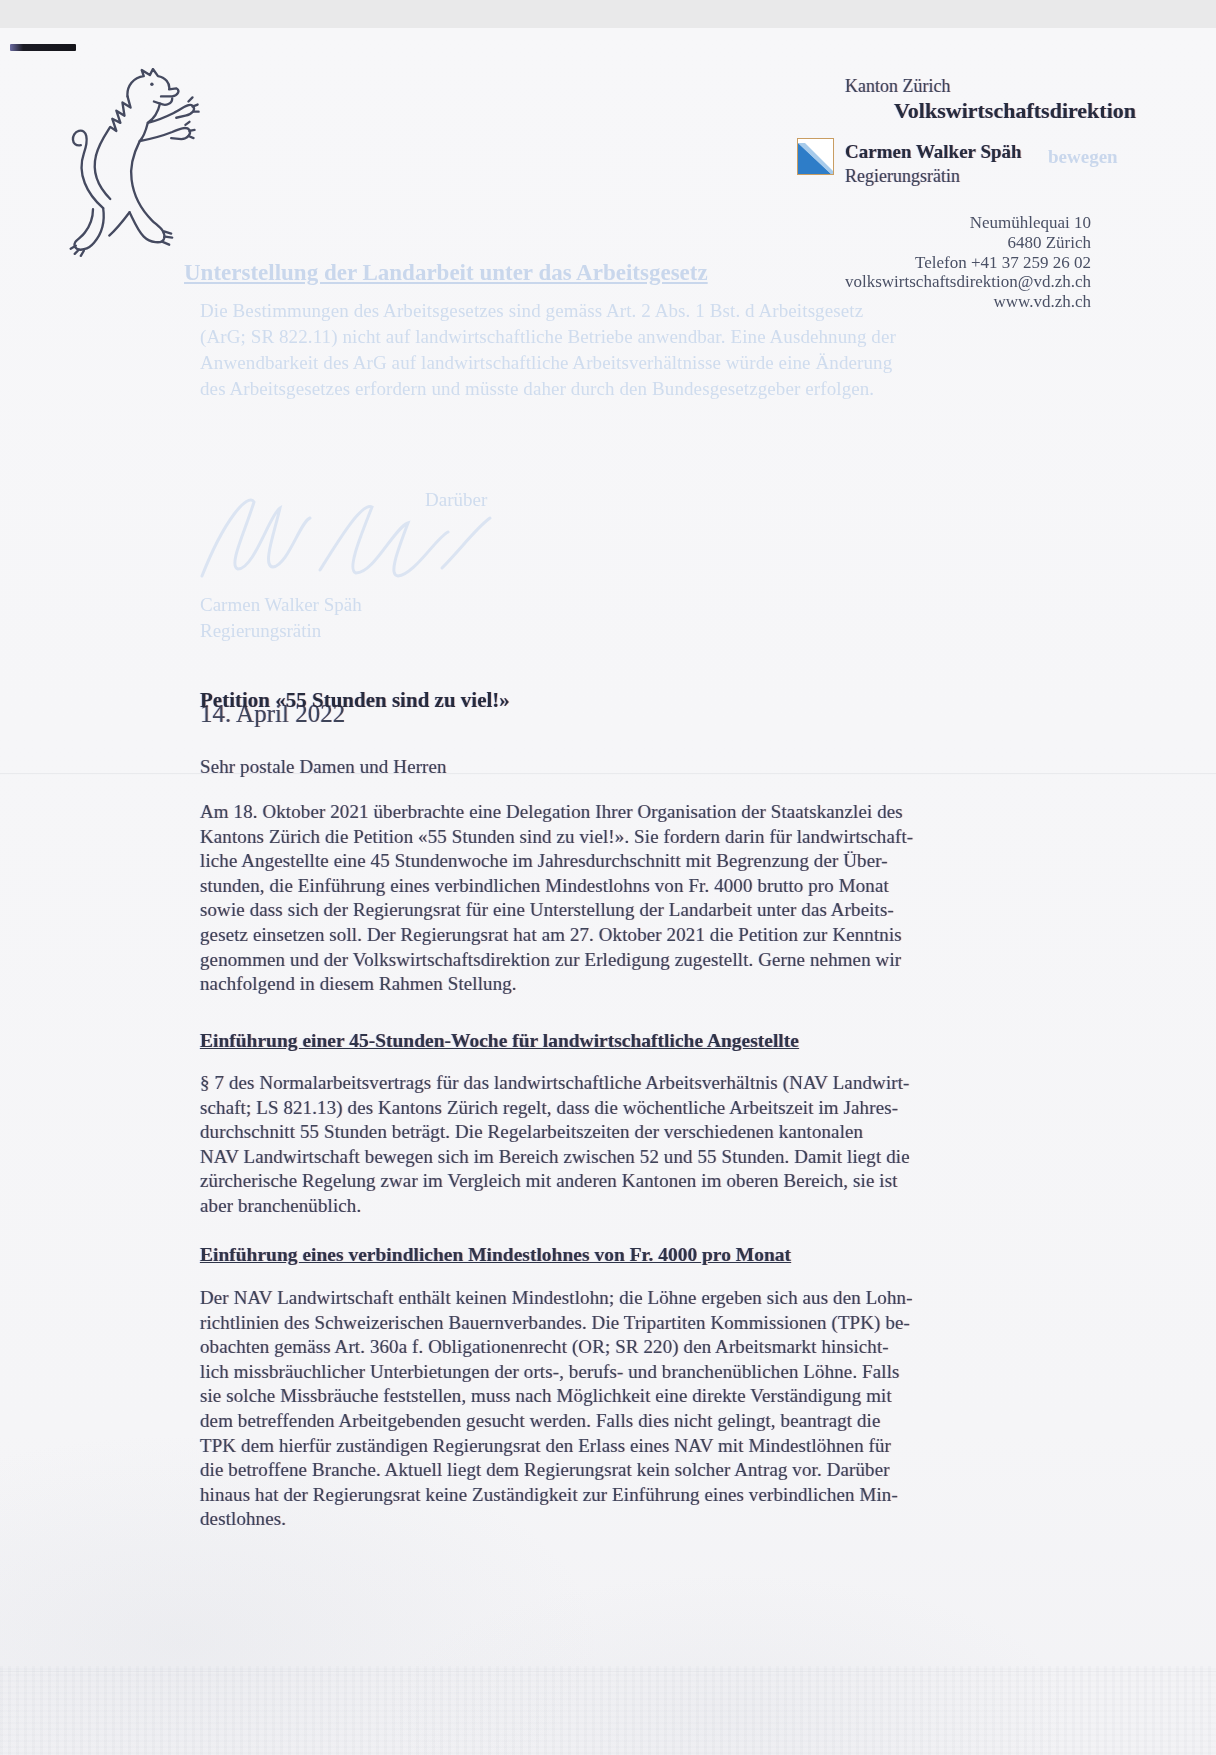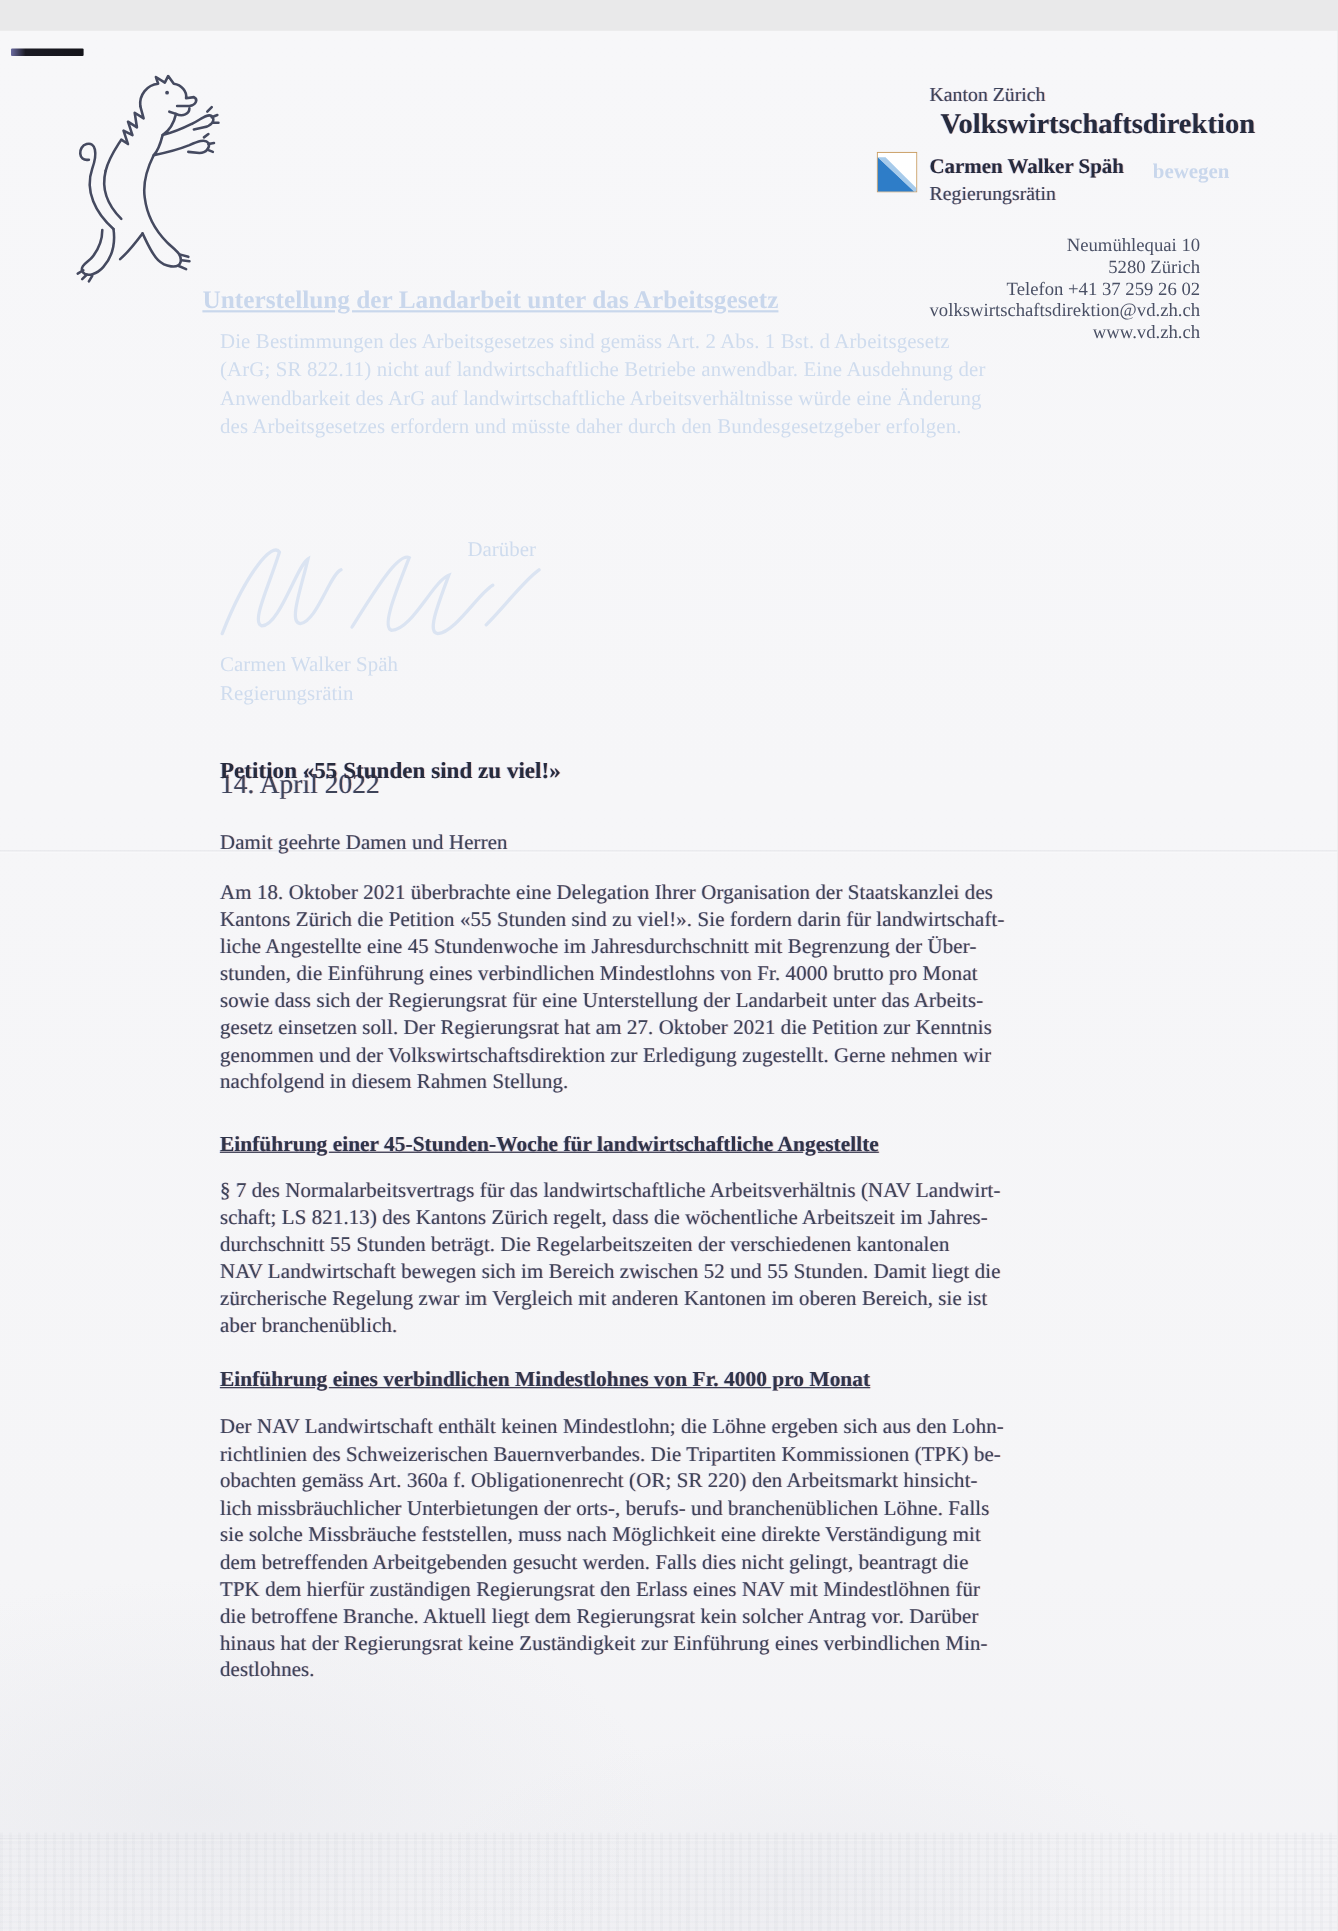--- a/index.html
+++ b/index.html
@@ -82,38 +82,38 @@
       <path d="M110 161 l7 2 M111 166 l7 1 M108 171 l7 3"></path>
 
       <path d="M50 138 C52 152 48 164 41 172 C36 178 26 182 22 176 C20 170 28 168 32 162 C38 154 40 146 40 139"></path>
       <path d="M23 175 l-5 3 M26 179 l-4 4 M31 180 l-3 5"></path>
 
       <path d="M76 142 C70 150 64 158 56 165"></path>
     </svg>
   </div>
 
   <div class="abs ink" style="left:845px;top:48px;font-size:18px;">Kanton Zürich</div>
-  <div class="abs ink" style="left:855px;top:70px;font-size:26px;font-weight:bold;color:#262b3d;">Volkswirtschaftsdirektion</div>
+  <div class="abs ink" style="left:894px;top:70px;font-size:22px;font-weight:bold;color:#262b3d;">Volkswirtschaftsdirektion</div>
 
   <div class="abs" style="left:797px;top:110px;">
     <svg width="37" height="37" viewBox="0 0 37 37">
       <rect x="0.5" y="0.5" width="36" height="36" fill="#ffffff" stroke="#c99d62" stroke-width="1"></rect>
       <polygon points="1,5 1,36 34,36" fill="#2e7dc8"></polygon>
       <polygon points="1,5 8,5 36,33 36,36 34,36" fill="#8ab9e4" opacity="0.75"></polygon>
     </svg>
   </div>
 
   <div class="abs faint-bold" style="left:1048px;top:118px;font-size:19px;">bewegen</div>
 
   <div class="abs ink" style="left:845px;top:113px;font-size:19px;font-weight:bold;color:#262b3d;">Carmen Walker Späh</div>
   <div class="abs ink" style="left:845px;top:138px;font-size:18px;">Regierungsrätin</div>
 
   <div class="abs contact-text" style="left:845px;top:185px;">
     <div>Neumühlequai 10</div>
-    <div>5280 Zürich</div>
+    <div>6480 Zürich</div>
     <div>Telefon +41 37 259 26 02</div>
     <div>volkswirtschaftsdirektion@vd.zh.ch</div>
     <div>www.vd.zh.ch</div>
   </div>
 
   <div class="abs faint-bold" style="left:184px;top:232px;font-size:23px;text-decoration:underline;">Unterstellung der Landarbeit unter das Arbeitsgesetz</div>
   <div class="abs faint body-text" style="left:200px;top:270px;line-height:26px;">Die Bestimmungen des Arbeitsgesetzes sind gemäss Art. 2 Abs. 1 Bst. d Arbeitsgesetz
 (ArG; SR 822.11) nicht auf landwirtschaftliche Betriebe anwendbar. Eine Ausdehnung der
 Anwendbarkeit des ArG auf landwirtschaftliche Arbeitsverhältnisse würde eine Änderung
 des Arbeitsgesetzes erfordern und müsste daher durch den Bundesgesetzgeber erfolgen.</div>
@@ -126,21 +126,21 @@
       <path d="M128 92 C148 60 170 24 180 29 C170 55 154 92 164 95 C182 95 202 50 216 45 C206 72 196 97 206 98 C222 97 244 60 256 54"></path>
       <path d="M250 90 C268 72 284 50 298 40"></path>
     </svg>
   </div>
   <div class="abs faint" style="left:200px;top:566px;font-size:19px;">Carmen Walker Späh</div>
   <div class="abs faint" style="left:200px;top:592px;font-size:19px;">Regierungsrätin</div>
 
   <div class="abs ink" style="left:200px;top:672px;font-size:25px;">14. April 2022</div>
   <div class="abs ink" style="left:200px;top:660px;font-size:21px;font-weight:bold;color:#262b3d;">Petition «55 Stunden sind zu viel!»</div>
 
-  <div class="abs ink body-text" style="left:200px;top:727px;">Damit geehrte Damen und Herren</div>
+  <div class="abs ink body-text" style="left:200px;top:727px;">Sehr postale Damen und Herren</div>
 
   <div class="abs ink body-text" style="left:200px;top:772px;">Am 18. Oktober 2021 überbrachte eine Delegation Ihrer Organisation der Staatskanzlei des
 Kantons Zürich die Petition «55 Stunden sind zu viel!». Sie fordern darin für landwirtschaft-
 liche Angestellte eine 45 Stundenwoche im Jahresdurchschnitt mit Begrenzung der Über-
 stunden, die Einführung eines verbindlichen Mindestlohns von Fr. 4000 brutto pro Monat
 sowie dass sich der Regierungsrat für eine Unterstellung der Landarbeit unter das Arbeits-
 gesetz einsetzen soll. Der Regierungsrat hat am 27. Oktober 2021 die Petition zur Kenntnis
 genommen und der Volkswirtschaftsdirektion zur Erledigung zugestellt. Gerne nehmen wir
 nachfolgend in diesem Rahmen Stellung.</div>
 

